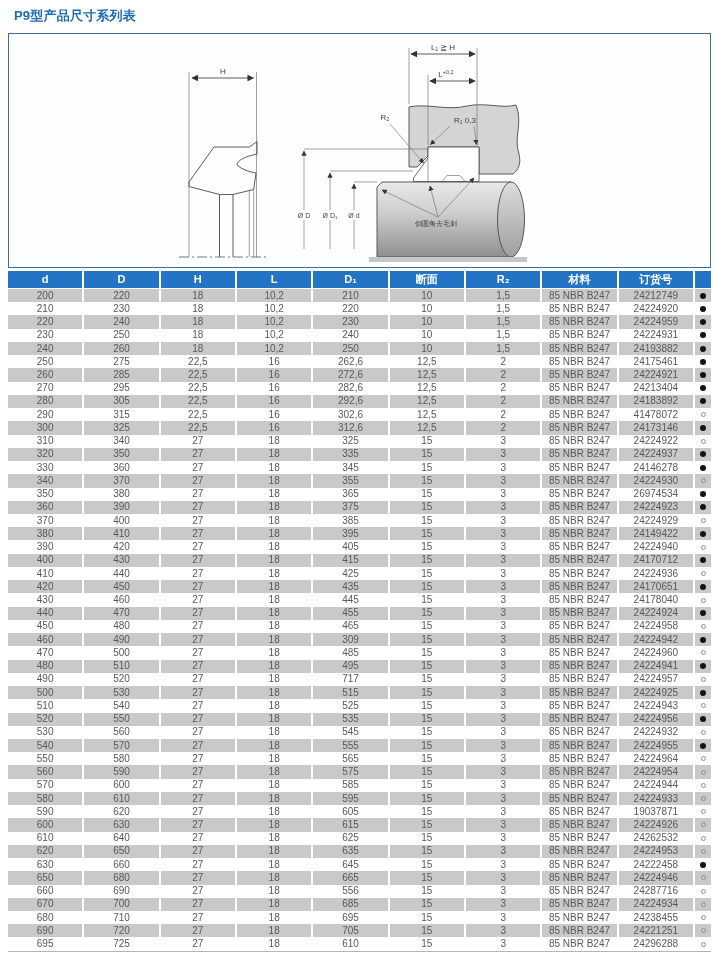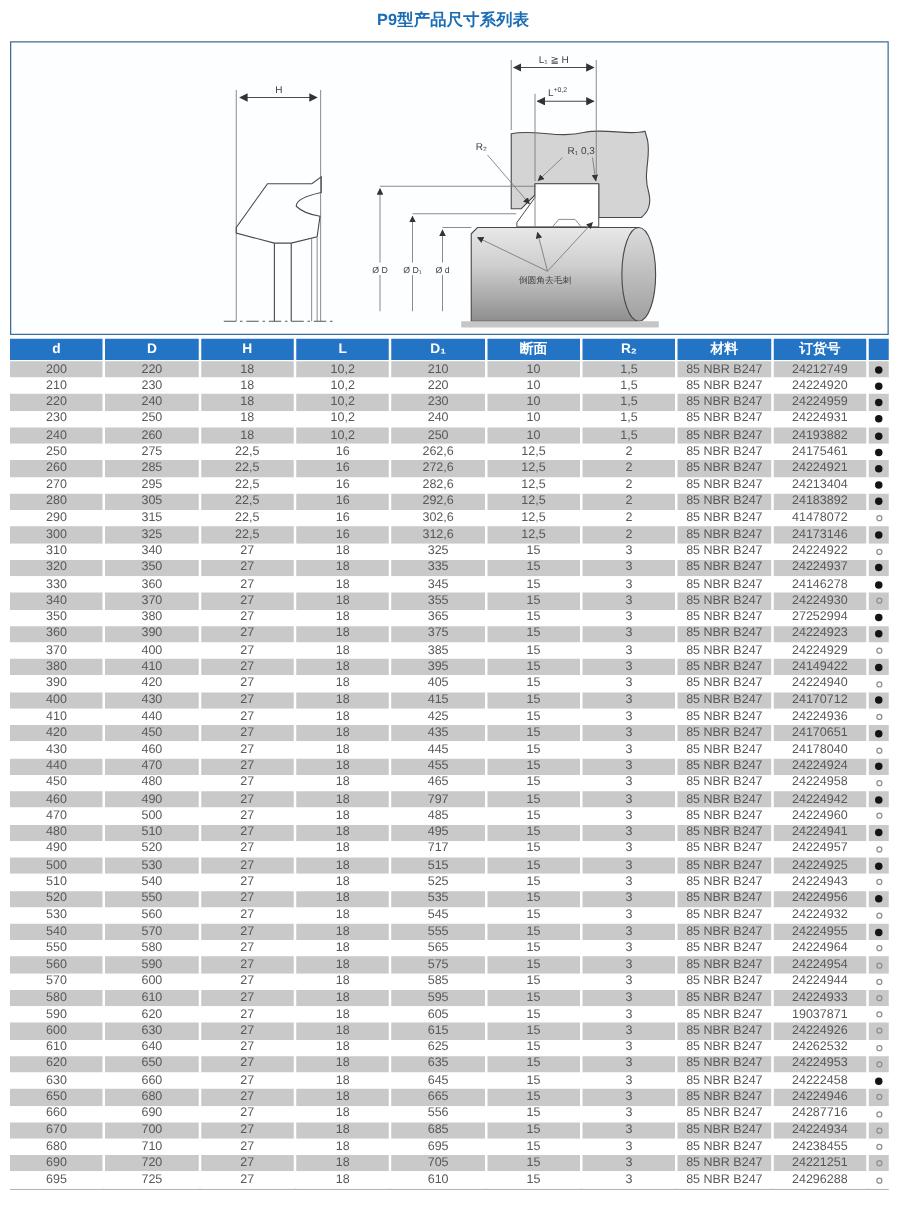--- a/index.html
+++ b/index.html
@@ -5,21 +5,21 @@
   * { margin:0; padding:0; box-sizing:border-box; }
   html,body { background:#ffffff; }
   body {
     width:719px; height:965px;
     font-family:"Liberation Sans", sans-serif;
     position:relative; overflow:hidden;
   }
   .page { padding:7px 8px 0 8px; }
   .title {
     color:#1a6cb5; font-size:13px; font-weight:bold;
-    padding-left:6px; margin-bottom:8px; letter-spacing:.2px;text-align:center;
+    padding-left:6px; margin-bottom:8px; letter-spacing:.2px;
   }
   .diagram-box {
     width:703px; height:235px;
     border:1px solid #3c6e99; background:#fdfeff;
     margin-bottom:3px;
   }
   .tbl { width:703px; }
   .thead {
     display:grid; grid-template-columns:repeat(9,1fr) 16px; gap:0 2px;
     height:17px; margin-bottom:1px;
@@ -357,21 +357,21 @@
         </div>
         <div class="row">
           <div class="c">350</div>
           <div class="c">380</div>
           <div class="c">27</div>
           <div class="c">18</div>
           <div class="c">365</div>
           <div class="c">15</div>
           <div class="c">3</div>
           <div class="c">85 NBR B247</div>
-          <div class="c">27252994</div>
+          <div class="c">26974534</div>
           <div class="c">
             <span class="dot filled"></span>
           </div>
         </div>
         <div class="row g">
           <div class="c">360</div>
           <div class="c">390</div>
           <div class="c">27</div>
           <div class="c">18</div>
           <div class="c">375</div>
@@ -507,21 +507,21 @@
           <div class="c">24224958</div>
           <div class="c">
             <span class="dot open"></span>
           </div>
         </div>
         <div class="row g">
           <div class="c">460</div>
           <div class="c">490</div>
           <div class="c">27</div>
           <div class="c">18</div>
-          <div class="c">797</div>
+          <div class="c">309</div>
           <div class="c">15</div>
           <div class="c">3</div>
           <div class="c">85 NBR B247</div>
           <div class="c">24224942</div>
           <div class="c">
             <span class="dot filled"></span>
           </div>
         </div>
         <div class="row">
           <div class="c">470</div>

